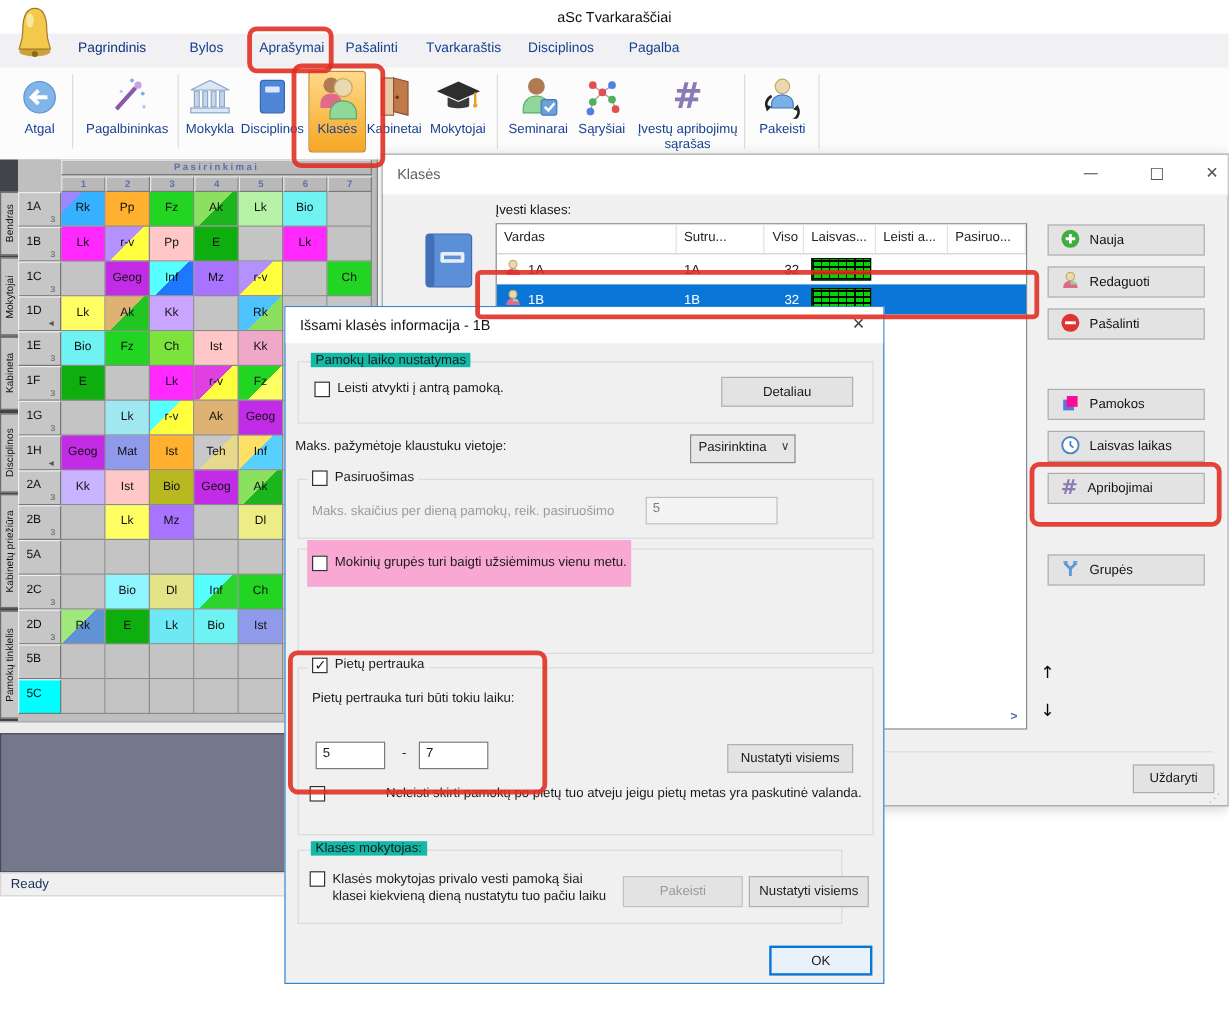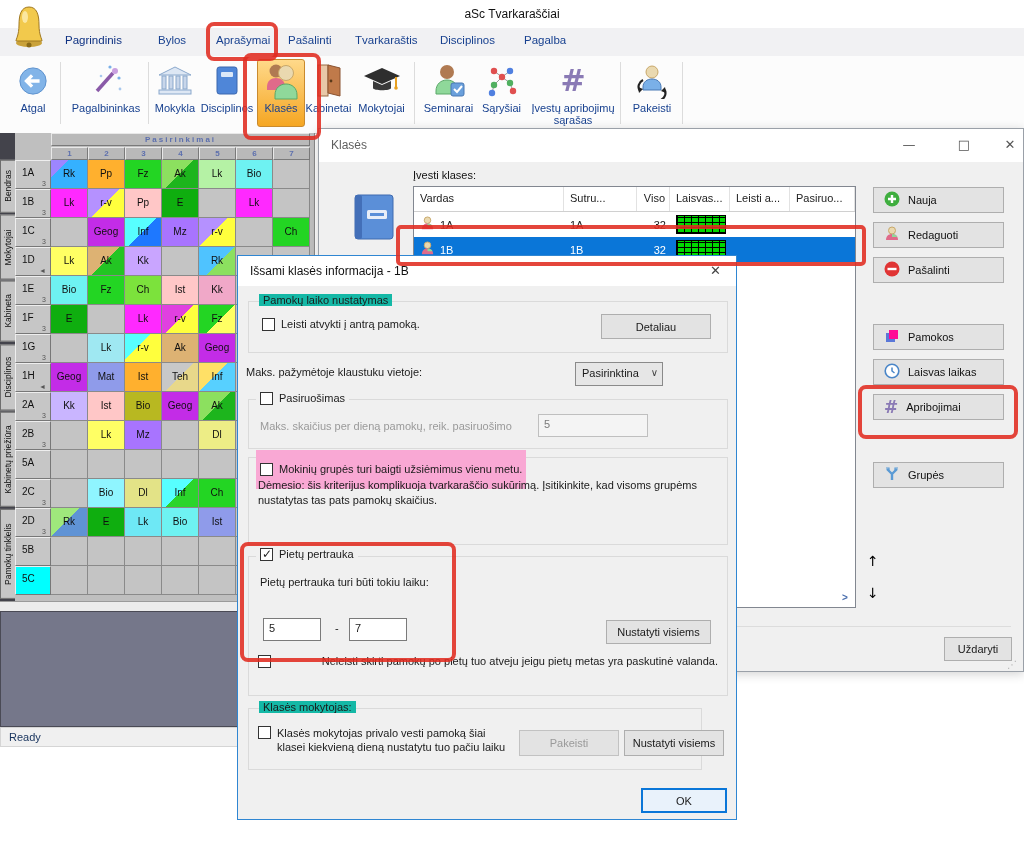--- a/index.html
+++ b/index.html
@@ -537,21 +537,20 @@
       <span>Pasiruošimas</span>
     </div>
     <div class="glabel gray" style="left:22px;top:164px;">Maks. skaičius per dieną pamokų, reik. pasiruošimo</div>
     <div class="dinput disabled" style="left:300px;top:158px;width:110px;height:23px;">5</div>
 
     <div class="grp" style="left:10px;top:201px;width:480px;height:88px;"></div>
     <div class="cbrow" style="left:18px;top:194px;background:#f9a8d4;padding:13px 4px;">
       <span class="cb"></span>
       <span>Mokinių grupės turi baigti užsiėmimus vienu metu.</span>
     </div>
-    <div class="glabel" style="left:20px;top:222px;width:452px;line-height:15px;">Dėmesio: šis kriterijus komplikuoja tvarkaraščio sukūrimą. Įsitikinkite, kad visoms grupėms nustatytas tas pats pamokų skaičius.</div>
 
     <div class="grp" style="left:10px;top:300px;width:480px;height:140px;"></div>
     <div class="cbrow" style="left:18px;top:292px;background:#f0f0f0;padding:0 4px;">
       <span class="cb checked"></span>
       <span>Pietų pertrauka</span>
     </div>
     <div class="glabel" style="left:22px;top:320px;">Pietų pertrauka turi būti tokiu laiku:</div>
     <div class="dinput" style="left:25px;top:362px;width:58px;height:23px;">5</div>
     <div class="glabel" style="left:97px;top:366px;">-</div>
     <div class="dinput" style="left:111px;top:362px;width:58px;height:23px;">7</div>

